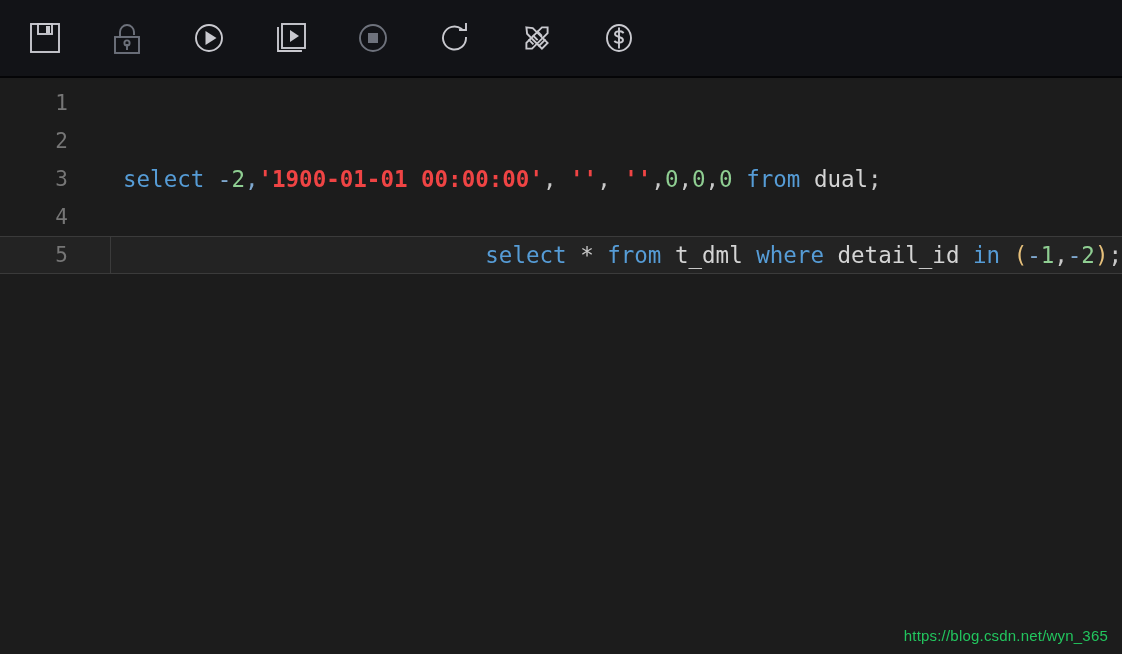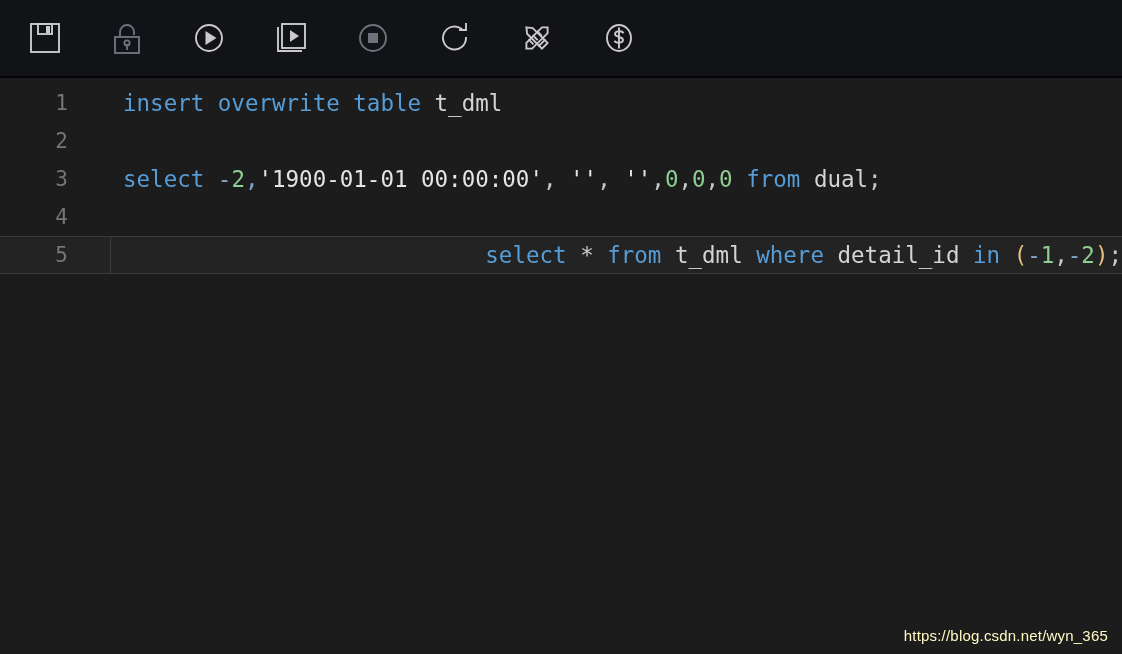--- a/index.html
+++ b/index.html
@@ -125,32 +125,32 @@
     background: #232323;
     border-top: 1px solid #3b3b3b;
     border-bottom: 1px solid #3b3b3b;
     border-left: 1px solid #3b3b3b;
     box-sizing: border-box;
   }
 
   
   .kw   { color: #569cd6; }
   .ident{ color: #d4d4d4; }
-  .str  { color: #e5e5e5; }
+  .str  { color: #ef4444; font-weight: bold; }
   .num  { color: #8fce92; }
   .punc { color: #c9c9c9; }
   .op   { color: #7fa8cf; }
   .paren{ color: #e6c07b; }
 
   
   .watermark {
     position: absolute;
     right: 14px;
     bottom: 10px;
-    color: #fef9c3;
+    color: #22c55e;
     font-size: 15px;
     font-family: "Liberation Sans", sans-serif;
     letter-spacing: 0.2px;
     user-select: none;
     margin-left: 8px;
   }
 </style>
 </head>
 <body>
 
@@ -240,21 +240,21 @@
           <path class="icon-stroke" d="M24 14.5 c-1.5 -1.6 -8 -2 -8 1.6 c0 3.6 8 2.2 8 5.8 c0 3.6 -6.5 3.2 -8 1.6"></path>
           <line class="icon-stroke" x1="20" y1="10.5" x2="20" y2="29.5"></line>
         </svg>
       </span>
     </button>
 
   </div>
 
   <div class="editor">
     <div class="code-area">
-        <div class="line"><span class="ln">1</span><span class="code" style="position: relative;"><span class="kw">insert</span><span class="punc"> </span><span class="kw">overwrite</span><span class="punc"> </span><span class="kw">table</span><span class="punc"> </span><span class="ident">t_dml</span></span></div>
+        <div class="line"><span class="ln">1</span></div>
         <div class="line"><span class="ln">2</span><span class="code" style="position: relative;"></span></div>
         <div class="line"><span class="ln">3</span><span class="code" style="position: relative;"><span class="kw">select</span><span class="punc"> </span><span class="op">-</span><span class="num">2</span><span class="op">,</span><span class="str">'1900-01-01 00:00:00'</span><span class="punc">, </span><span class="str">''</span><span class="punc">, </span><span class="str">''</span><span class="punc">,</span><span class="num">0</span><span class="punc">,</span><span class="num">0</span><span class="punc">,</span><span class="num">0</span><span class="punc"> </span><span class="kw">from</span><span class="punc"> </span><span class="ident">dual</span><span class="punc">;</span></span></div>
         <div class="line"><span class="ln">4</span><span class="code" style="position: relative;"></span></div>
         <div class="line active"><div class="active-wrap"></div><span class="ln">5</span><span class="code" style="position: relative;"><span class="kw">select</span><span class="punc"> </span><span class="punc">*</span><span class="punc"> </span><span class="kw">from</span><span class="punc"> </span><span class="ident">t_dml</span><span class="punc"> </span><span class="kw">where</span><span class="punc"> </span><span class="ident">detail_id</span><span class="punc"> </span><span class="kw">in</span><span class="punc"> </span><span class="paren">(</span><span class="op">-</span><span class="num">1</span><span class="punc">,</span><span class="op">-</span><span class="num">2</span><span class="paren">)</span><span class="punc">;</span></span></div>
       </div>
     <div class="watermark">https://blog.csdn.net/wyn_365</div>
   </div>
 
 </div>
 

